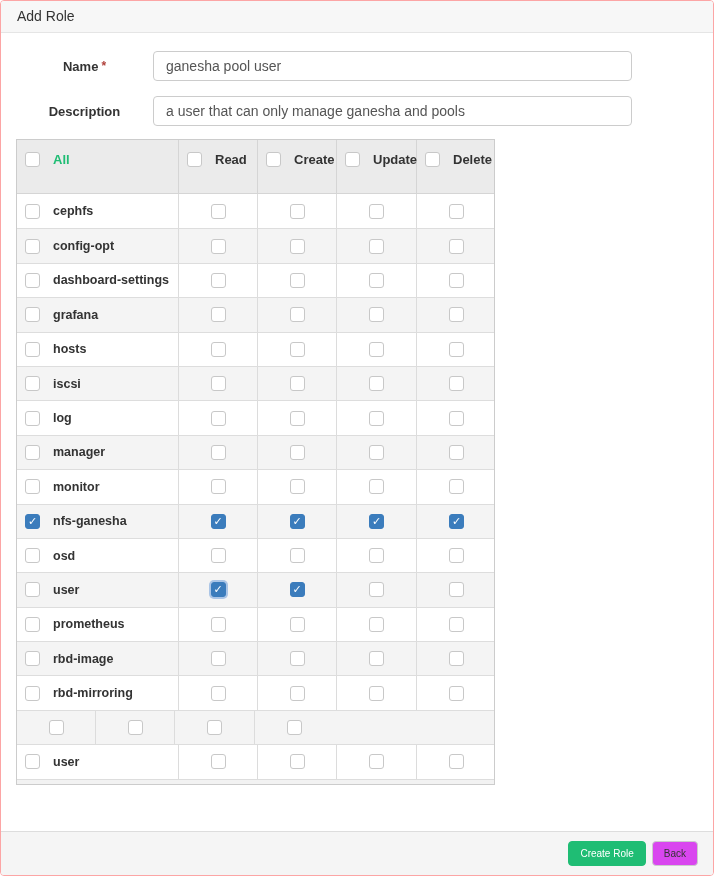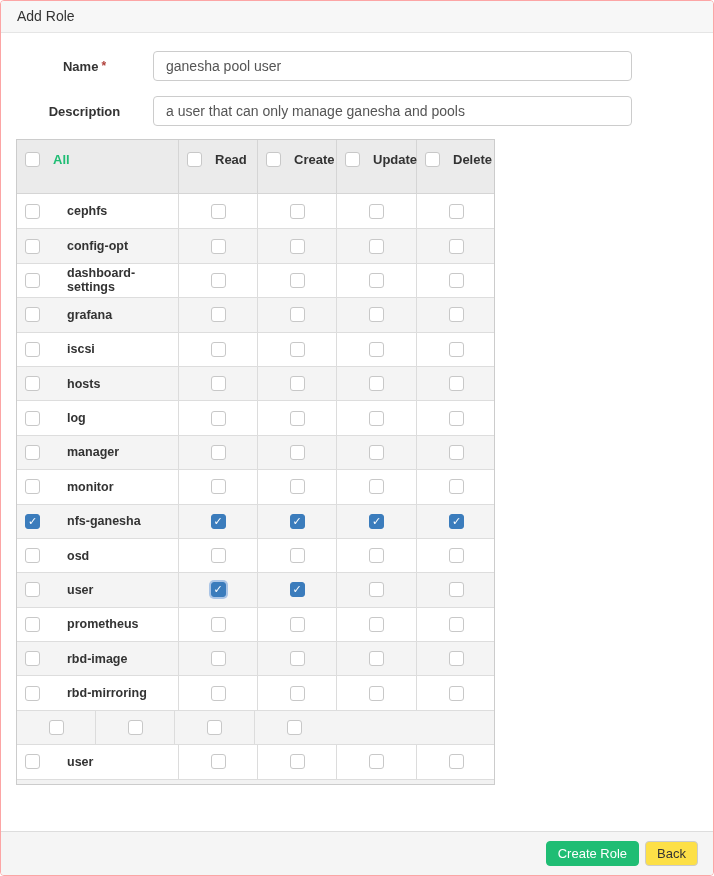--- a/index.html
+++ b/index.html
@@ -37,21 +37,21 @@
   }
   .required-marker{color:var(--required-red,#b0413b);font-size:12px;vertical-align:top;margin-left:3px;font-weight:bold;}
   .form-control-col{width:479px;flex:none;}
   .text-input{
     width:100%;height:30px;border:1px solid #ccc;border-radius:4px;
     padding:5px 12px;font-size:14px;color:#555;background:#fff;
     font-family:"Liberation Sans","DejaVu Sans",sans-serif;outline:none;
   }
   
   .ptable{
-    width:479px;height:646px;border:1px solid #ccc;overflow:hidden;background:#701a75;
+    width:479px;height:646px;border:1px solid #ccc;overflow:hidden;background:#701a75;text-align:right;
   }
   .thead{
     display:flex;height:54px;background:#ebebeb;border-bottom:1px solid #d5d5d5;
   }
   .hcell{
     display:flex;align-items:flex-start;gap:13px;padding:12px 8px 0 8px;
     border-right:1px solid #d5d5d5;
   }
   .hcell:last-child{border-right:none;}
   .hlabel{font-size:13px;font-weight:bold;color:#333;line-height:16px;}
@@ -61,47 +61,47 @@
   .col-perm.u{width:80px;}
   .trow{
     display:flex;height:34.4px;border-top:1px solid #ddd;background:#fff;
   }
   .trow:first-child{border-top:none;}
   .trow:nth-child(even){background:#f4f4f4;}
   .cell{
     display:flex;align-items:center;border-right:1px solid #dcdcdc;
   }
   .cell:last-child{border-right:none;}
-  .cell.col-scope{gap:27px;padding-left:8px;}
+  .cell.col-scope{gap:13px;padding-left:8px;}
   .cell.col-perm{justify-content:center;}
   .scope-label{font-size:12.5px;font-weight:bold;color:#333;}
   .cb{
     width:15px;height:15px;border:1px solid #c8c8c8;border-radius:3px;background:#fff;
     display:inline-flex;align-items:center;justify-content:center;flex:none;cursor:pointer;
   }
   .cb.checked{
     background:var(--checkbox-blue,#3b7cbc);
     border-color:var(--checkbox-blue,#3b7cbc);
   }
   .cb.checked::after{
     content:"\2713";color:#fff;font-size:11px;font-weight:bold;line-height:1;
   }
   .cb.focused{box-shadow:0 0 0 2px rgba(82,140,213,0.45);}
   .bottom-strip{
     height:6px;background:#f2f2f2;border-top:1px solid #ddd;
   }
   .btn{
     font-family:"Liberation Sans","DejaVu Sans",sans-serif;
-    font-size:13px;line-height:15px;padding:4px 11px;border-radius:4px;
+    font-size:10px;line-height:15px;padding:4px 11px;border-radius:4px;
     border:1px solid transparent;cursor:pointer;
   }
   .btn-create{
     background:var(--accent-green,#1fbd74);color:#fff;border-color:var(--accent-green,#1fbd74);
   }
-  .btn-back{background:#fde047;color:#333;border-color:#ccc;}
+  .btn-back{background:#d946ef;color:#333;border-color:#ccc;}
 </style>
 </head>
 <body>
 
 <div class="card">
 
   <div class="card-header">Add Role</div>
 
   <div class="card-body">
 
@@ -215,39 +215,39 @@
                 <div class="cell col-perm u">
                   <span class="cb"></span>
                 </div>
                 <div class="cell col-perm">
                   <span class="cb"></span>
                 </div>
               </div>
               <div class="trow">
                 <div class="cell col-scope">
                   <span class="cb"></span>
+                  <span class="scope-label">hosts</span>
+                </div>
+                <div class="cell col-perm">
+                  <span class="cb"></span>
+                </div>
+                <div class="cell col-perm">
+                  <span class="cb"></span>
+                </div>
+                <div class="cell col-perm u">
+                  <span class="cb"></span>
+                </div>
+                <div class="cell col-perm">
+                  <span class="cb"></span>
+                </div>
+              </div>
+              <div class="trow">
+                <div class="cell col-scope">
+                  <span class="cb"></span>
                   <span class="scope-label">iscsi</span>
-                </div>
-                <div class="cell col-perm">
-                  <span class="cb"></span>
-                </div>
-                <div class="cell col-perm">
-                  <span class="cb"></span>
-                </div>
-                <div class="cell col-perm u">
-                  <span class="cb"></span>
-                </div>
-                <div class="cell col-perm">
-                  <span class="cb"></span>
-                </div>
-              </div>
-              <div class="trow">
-                <div class="cell col-scope">
-                  <span class="cb"></span>
-                  <span class="scope-label">hosts</span>
                 </div>
                 <div class="cell col-perm">
                   <span class="cb"></span>
                 </div>
                 <div class="cell col-perm">
                   <span class="cb"></span>
                 </div>
                 <div class="cell col-perm u">
                   <span class="cb"></span>
                 </div>

